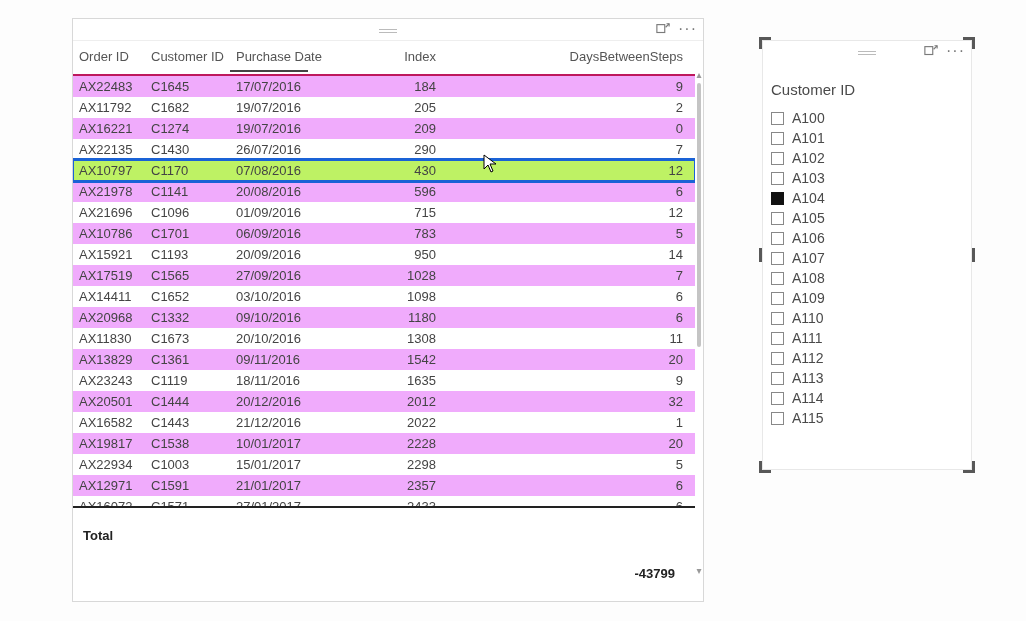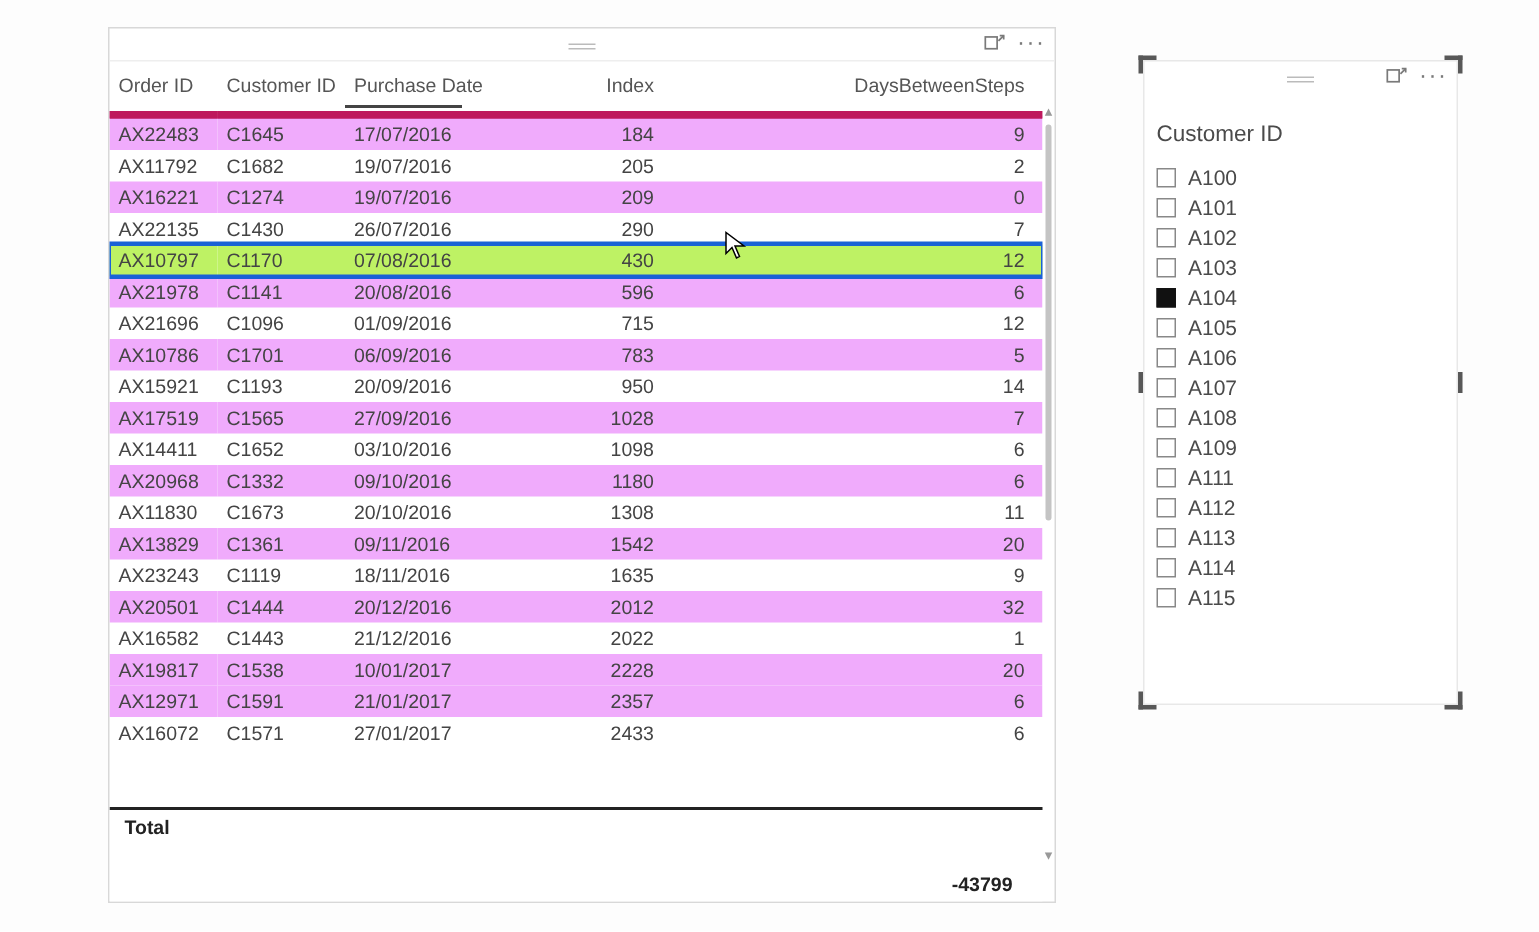--- a/index.html
+++ b/index.html
@@ -73,21 +73,21 @@
   table.data {
     width: 100%;
     border-collapse: collapse;
     font-size: 13px;
   }
   table.data thead th {
     text-align: left;
     font-weight: 400;
     color: #555;
     padding: 8px 6px 10px 6px;
-    border-bottom: 5px solid #be185d;
+    border-bottom: 2px solid #be185d;
     white-space: nowrap;
   }
   table.data thead th.sorted {
     position: relative;
   }
   table.data thead th.sorted::after {
     content: "";
     position: absolute;
     left: 0; right: 40px;
     bottom: 2px;
@@ -109,21 +109,21 @@
     background: #bef264;
   }
   .total-row {
     position: absolute;
     left:0; right:8px; bottom:0;
     border-top: 2px solid #222;
     display: flex;
     font-size: 13px;
     font-weight: 600;
     color: #222;
-    padding: 4px 0;
+    padding: 20px 0;
     background: #fff;
   }
   .total-row .tlabel { flex: 0 0 60px; padding-left: 10px;}
   .total-row .tspace { flex: 1; }
   .total-row .tval { padding-right: 20px; margin-top: 38px; }
   .scrollbar {
     position: absolute;
     right: 0; top: 28px; bottom: 24px; width: 8px;
   }
   .sb-arrow {
@@ -369,20 +369,27 @@
               <td class="num">2022</td>
               <td class="num">1</td>
             </tr>
             <tr class="alt">
               <td>AX19817</td>
               <td>C1538</td>
               <td>10/01/2017</td>
               <td class="num">2228</td>
               <td class="num">20</td>
             </tr>
+            <tr>
+              <td>AX22934</td>
+              <td>C1003</td>
+              <td>15/01/2017</td>
+              <td class="num">2298</td>
+              <td class="num">5</td>
+            </tr>
             <tr class="alt">
               <td>AX12971</td>
               <td>C1591</td>
               <td>21/01/2017</td>
               <td class="num">2357</td>
               <td class="num">6</td>
             </tr>
             <tr>
               <td>AX16072</td>
               <td>C1571</td>
@@ -469,20 +476,24 @@
       <div class="slicer-item">
         <span class="cb"></span>
         <span>A108</span>
       </div>
       <div class="slicer-item">
         <span class="cb"></span>
         <span>A109</span>
       </div>
       <div class="slicer-item">
         <span class="cb"></span>
+        <span>A110</span>
+      </div>
+      <div class="slicer-item">
+        <span class="cb"></span>
         <span>A111</span>
       </div>
       <div class="slicer-item">
         <span class="cb"></span>
         <span>A112</span>
       </div>
       <div class="slicer-item">
         <span class="cb"></span>
         <span>A113</span>
       </div>

